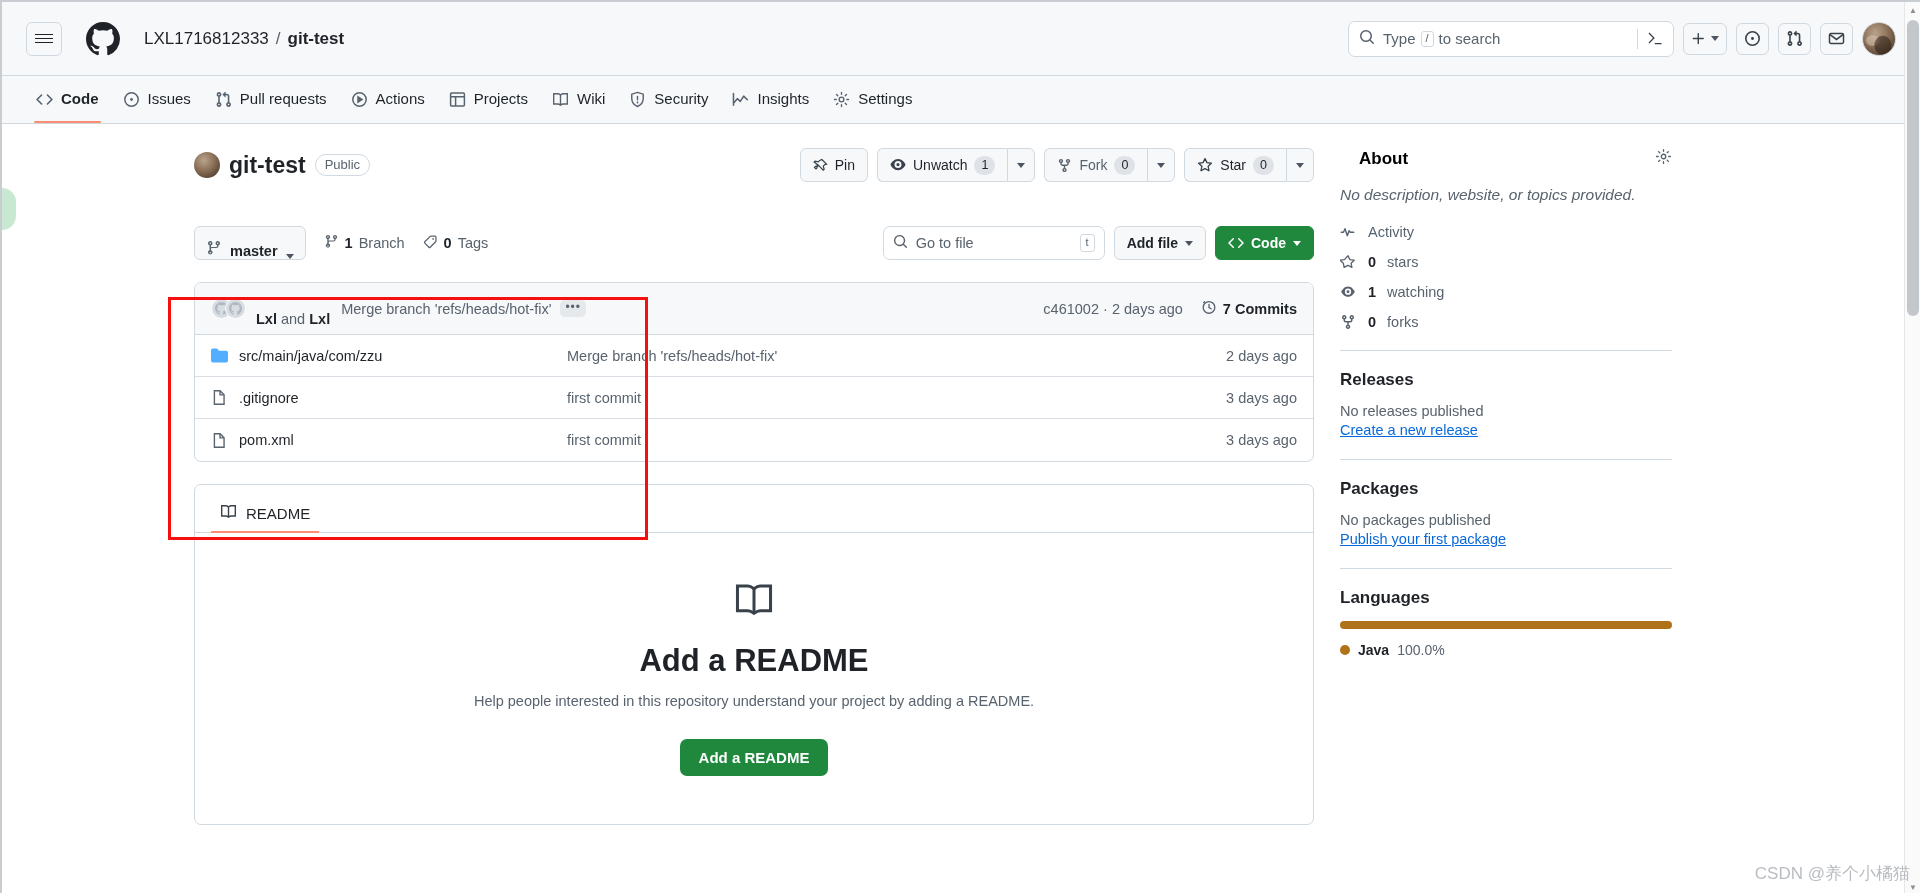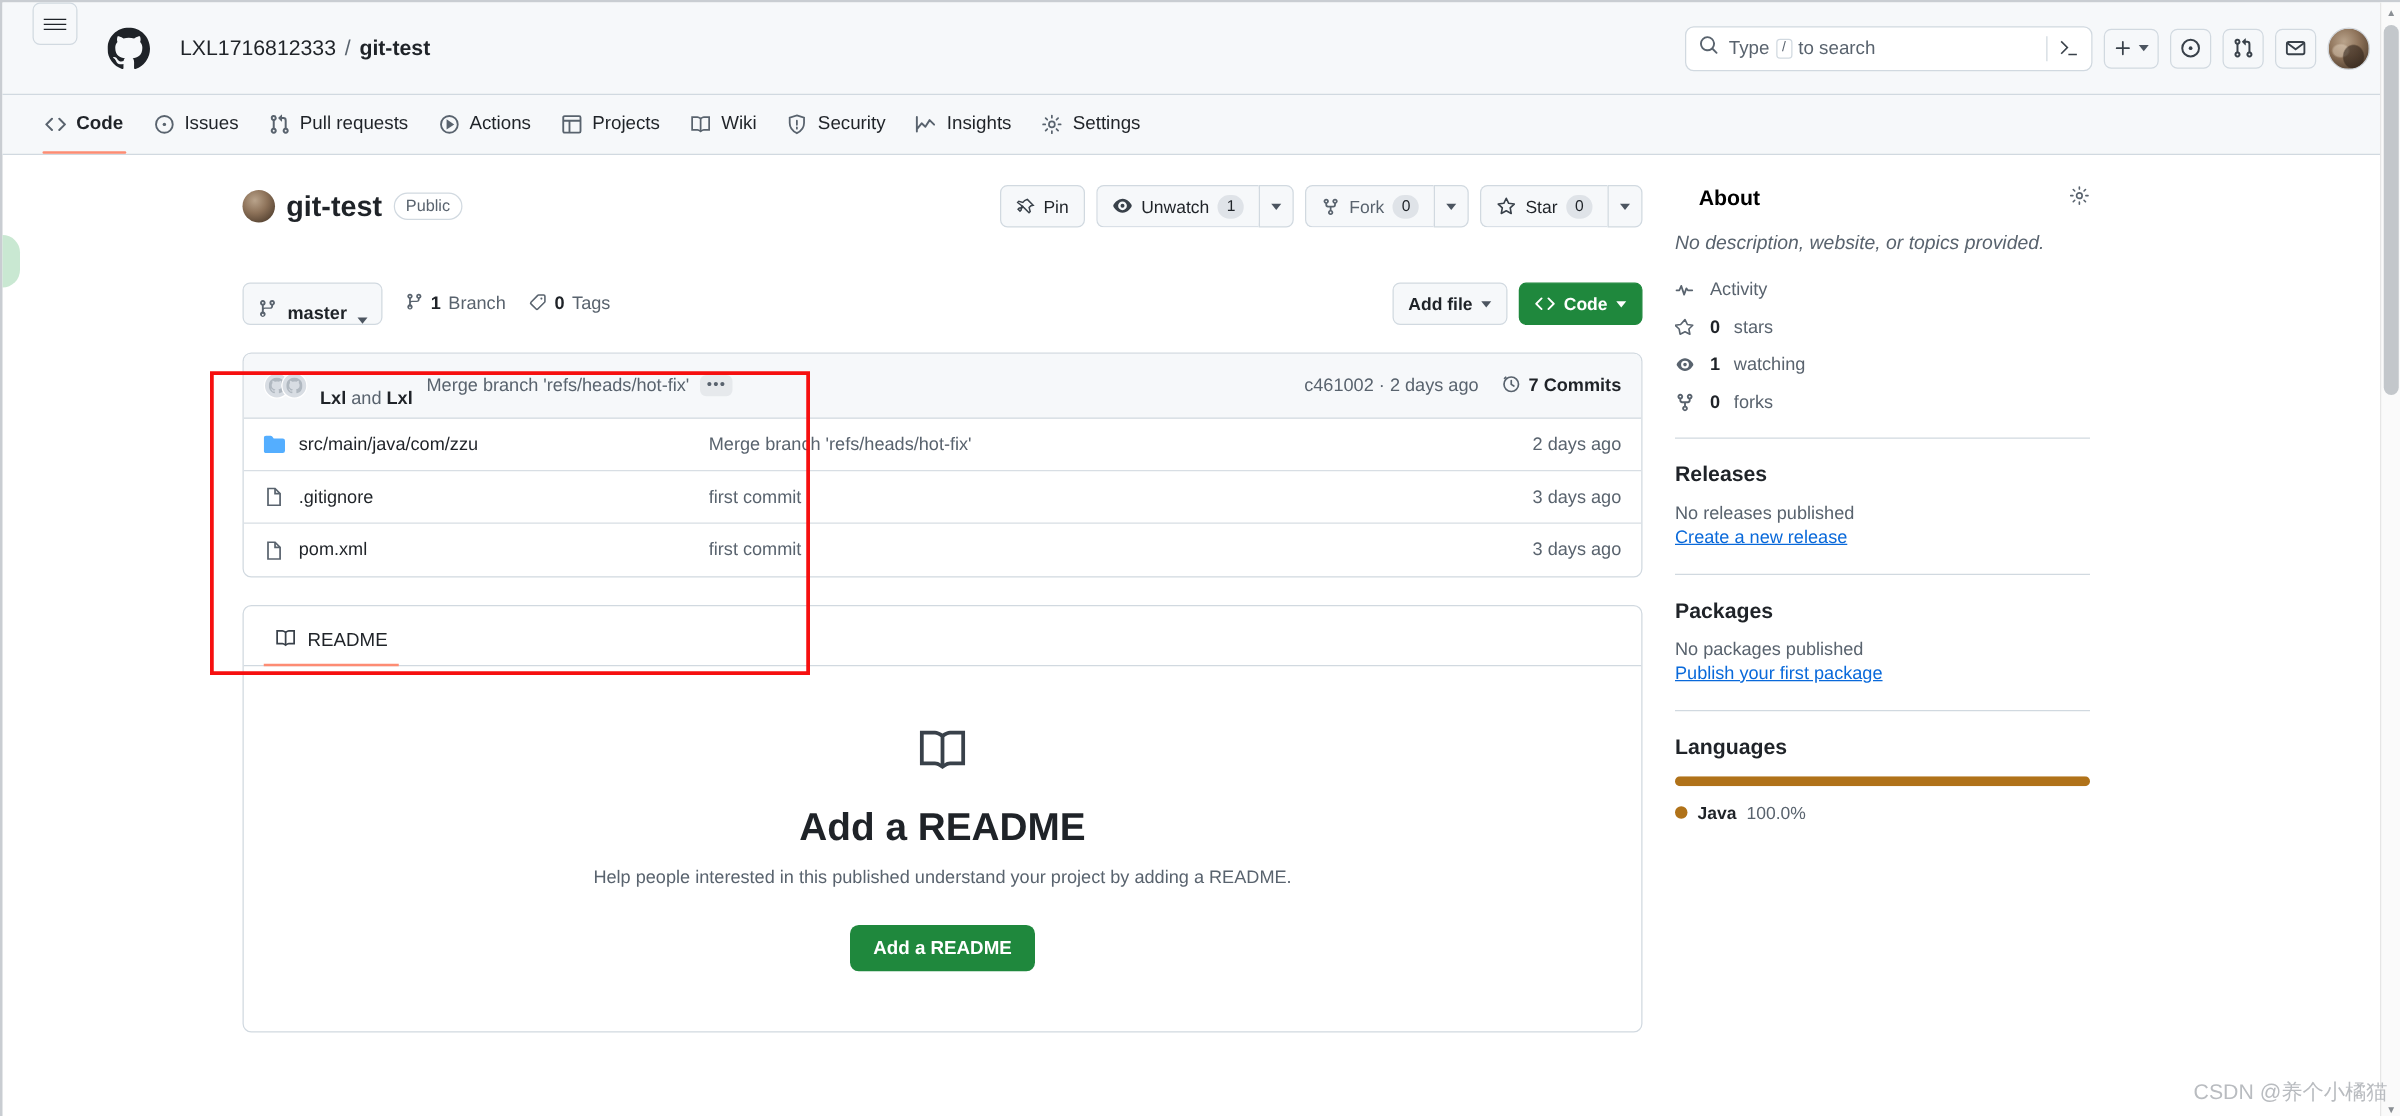--- a/index.html
+++ b/index.html
@@ -17,20 +17,21 @@
     background: #ffffff;
     border-left: 2px solid #c9cdd2;
     border-top: 2px solid #c9cdd2;
   }
   
   .gh-header {
     height: 74px;
     background: #f6f8fa;
     border-bottom: 1px solid #d1d9e0;
     display: flex;
+    align-items: center;
     padding: 0 24px;
     gap: 24px;
   }
   .hamburger {
     width: 36px; height: 34px;
     border: 1px solid #d1d9e0;
     border-radius: 6px;
     background: #f6f8fa;
     display: flex; align-items: center; justify-content: center;
     cursor: pointer;
@@ -738,20 +739,27 @@
           <div class="meta-link">
             <span><svg width="15" height="15" viewBox="0 0 16 16" fill="none" stroke="#59636e" stroke-width="1.35">
                   <path d="M1.9 8.3 7.7 2.5a1 1 0 0 1 .7-.3h4.3c.6 0 1.1.5 1.1 1.1v4.3c0 .3-.1.5-.3.7l-5.8 5.8a1 1 0 0 1-1.4 0L1.9 9.7a1 1 0 0 1 0-1.4Z"></path>
                   <circle cx="10.8" cy="5.2" r=".9" fill="#59636e" stroke="none"></circle>
                 </svg></span>
             <b>0</b>
             <span>Tags</span>
           </div>
 
           <div class="toolbar-right">
+            <div class="gotofile">
+              <span><svg width="15" height="15" viewBox="0 0 16 16" fill="#59636e">
+                    <path d="M10.68 11.74a6 6 0 0 1-7.922-8.982 6 6 0 0 1 8.982 7.922l3.04 3.04a.749.749 0 0 1-.35 1.272.75.75 0 0 1-.71-.202ZM11.5 7a4.499 4.499 0 1 0-8.997 0A4.499 4.499 0 0 0 11.5 7Z"></path>
+                  </svg></span>
+              <span class="gp">Go to file</span>
+              <span class="tkey">t</span>
+            </div>
 
             <div class="btn addfile">
               <span>Add file</span>
               <span class="caret"></span>
             </div>
 
             <div class="btn green">
               <span class="bico">
                   <svg width="16" height="16" viewBox="0 0 16 16" fill="#ffffff">
                     <path d="m11.28 3.22 4.25 4.25a.75.75 0 0 1 0 1.06l-4.25 4.25a.749.749 0 1 1-1.06-1.06L13.94 8l-3.72-3.72a.749.749 0 1 1 1.06-1.06Zm-6.56 0a.749.749 0 1 1 1.06 1.06L2.06 8l3.72 3.72a.749.749 0 1 1-1.06 1.06L.47 8.53a.75.75 0 0 1 0-1.06Z"></path>
@@ -854,21 +862,21 @@
             </div>
           </div>
           <div class="readme-body">
             <div class="bookico">
               <svg width="42" height="42" viewBox="0 0 16 16" fill="none" stroke="#39414a" stroke-width="1.15">
                   <path d="M1.7 2.7h4c.9 0 1.6.5 2.3 1 .7-.5 1.4-1 2.3-1h4v9.4h-4c-.9 0-1.6.5-2.3 1-.7-.5-1.4-1-2.3-1h-4Z"></path>
                   <path d="M8 3.8v9.3"></path>
                 </svg>
             </div>
             <h2>Add a README</h2>
-            <p>Help people interested in this published understand your project by adding a README.</p>
+            <p>Help people interested in this repository understand your project by adding a README.</p>
             <div class="add-readme-btn">Add a README</div>
           </div>
         </div>
       </div>
 
       <div class="side-col">
         <div class="side-h">
           <span>About</span>
           <span class="gear"><svg width="17" height="17" viewBox="0 0 16 16" fill="none" stroke="#59636e" stroke-width="1.25">
                 <circle cx="8" cy="8" r="2.1"></circle>

